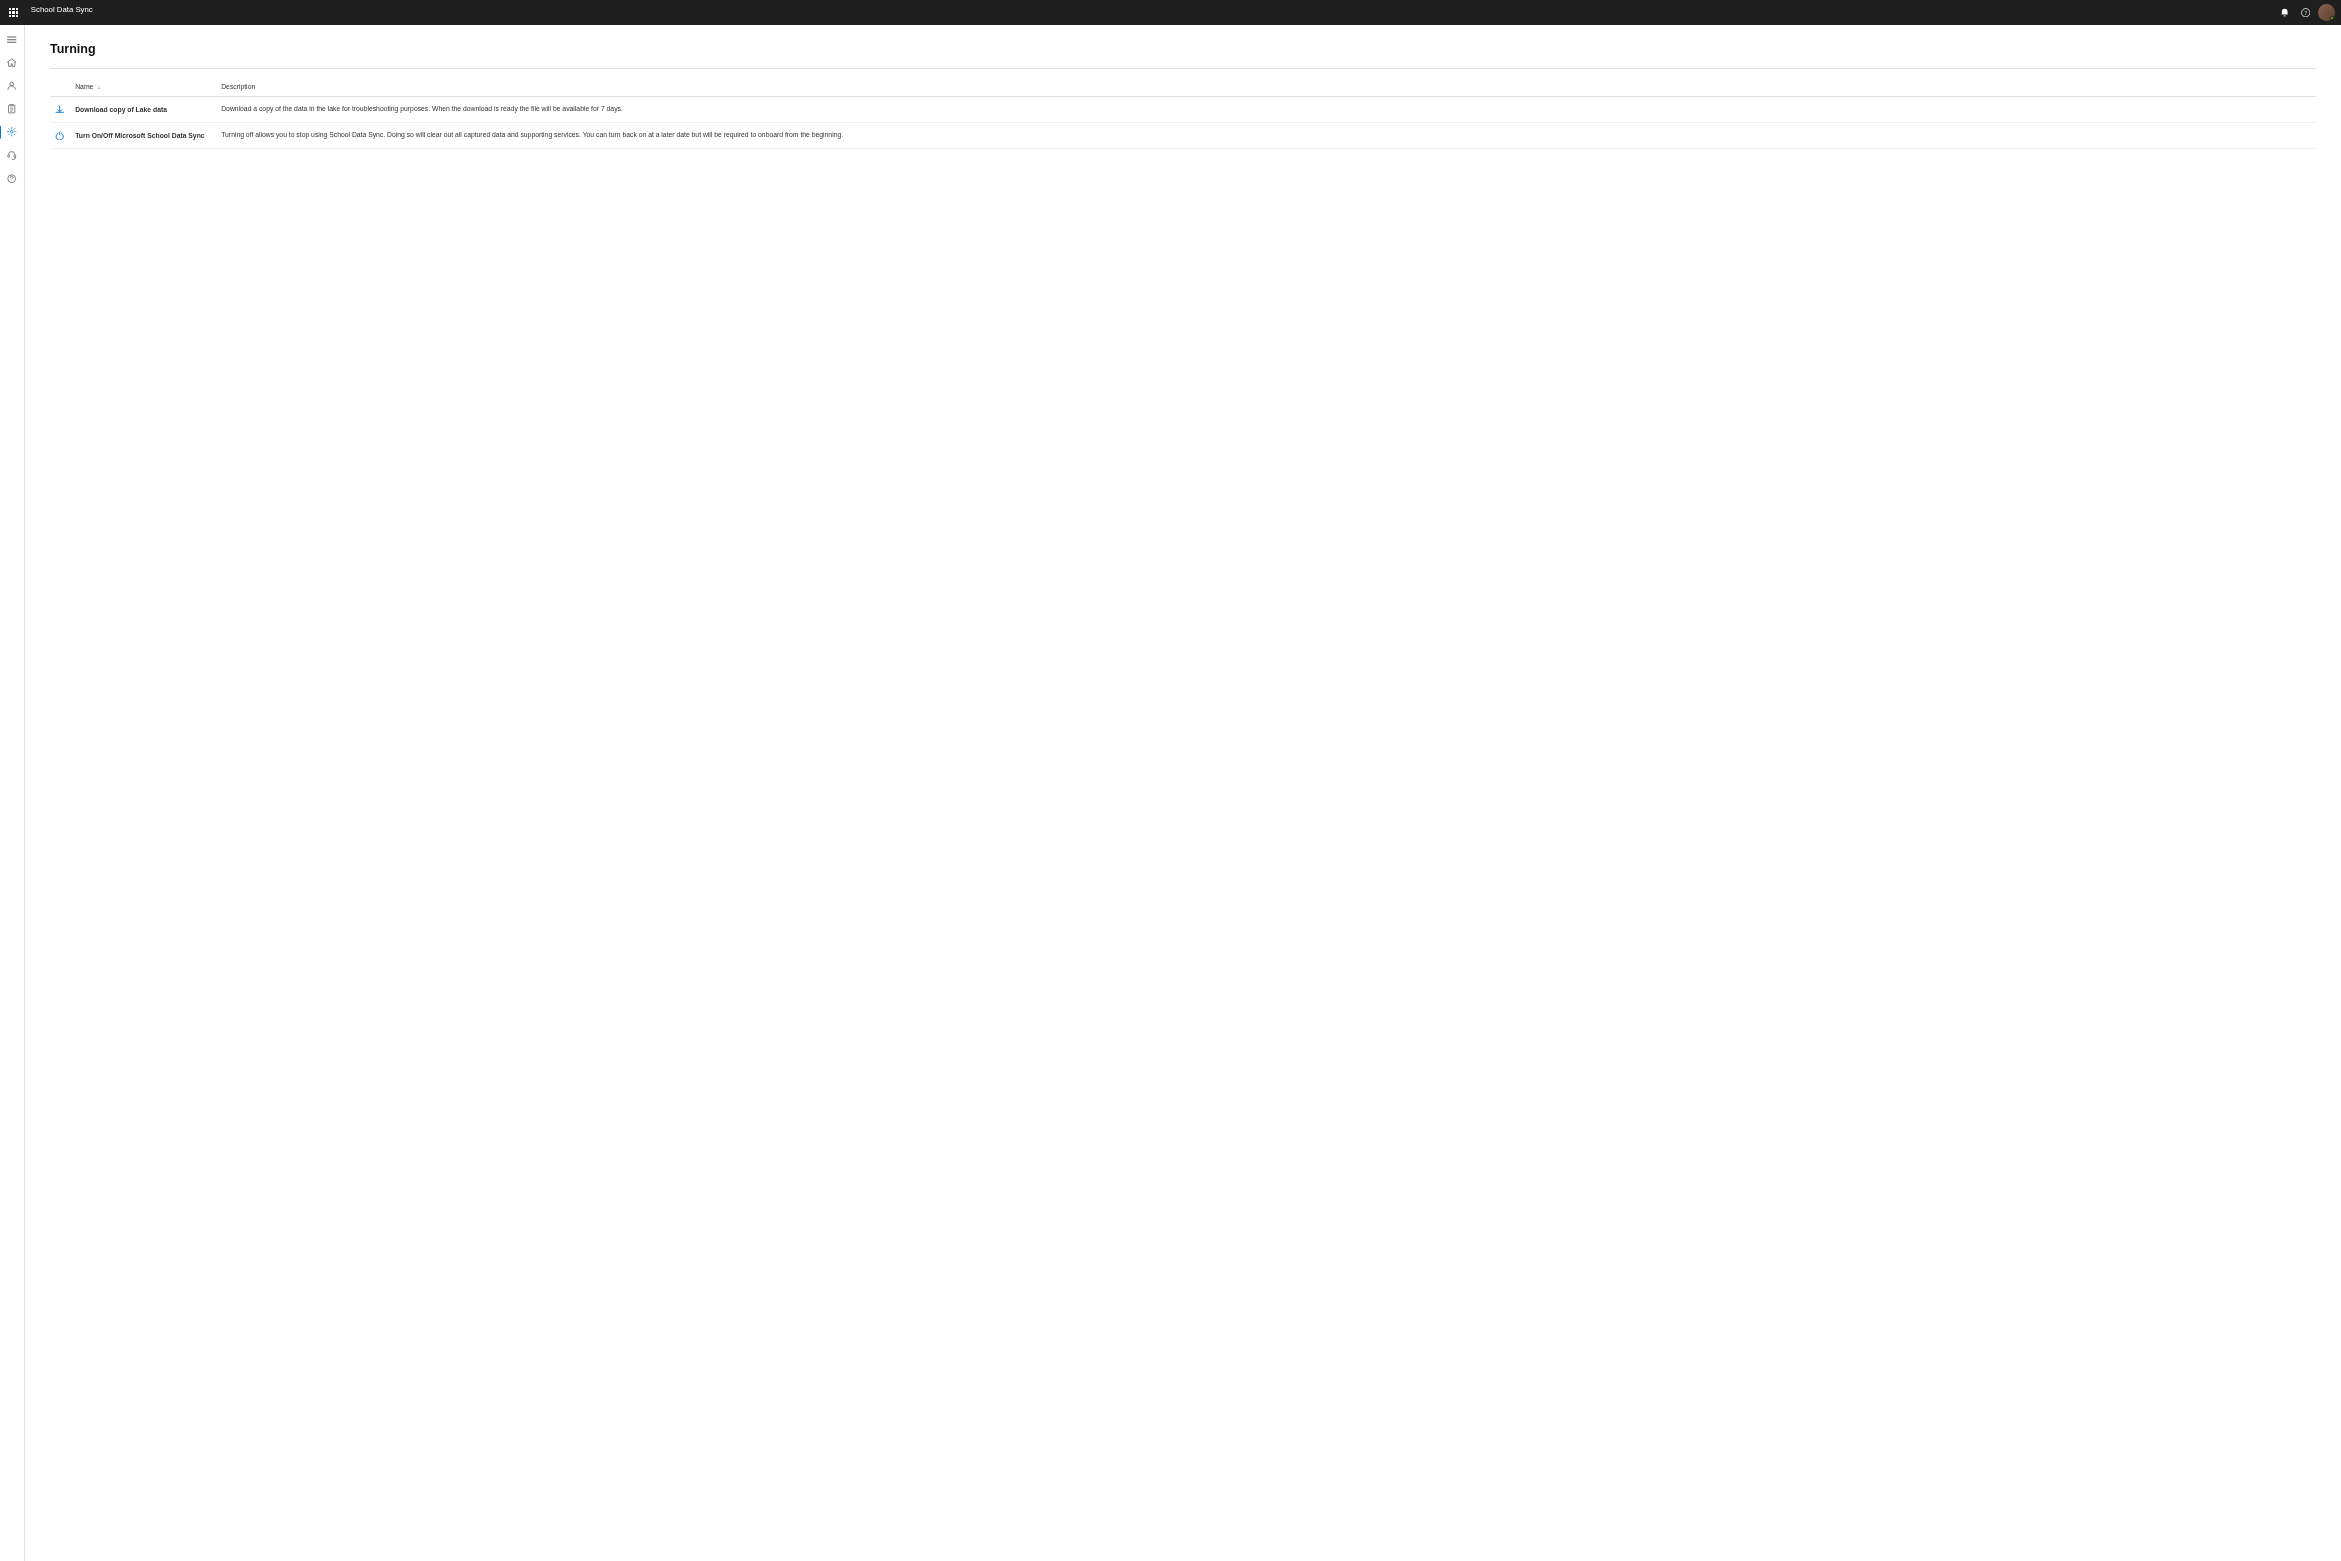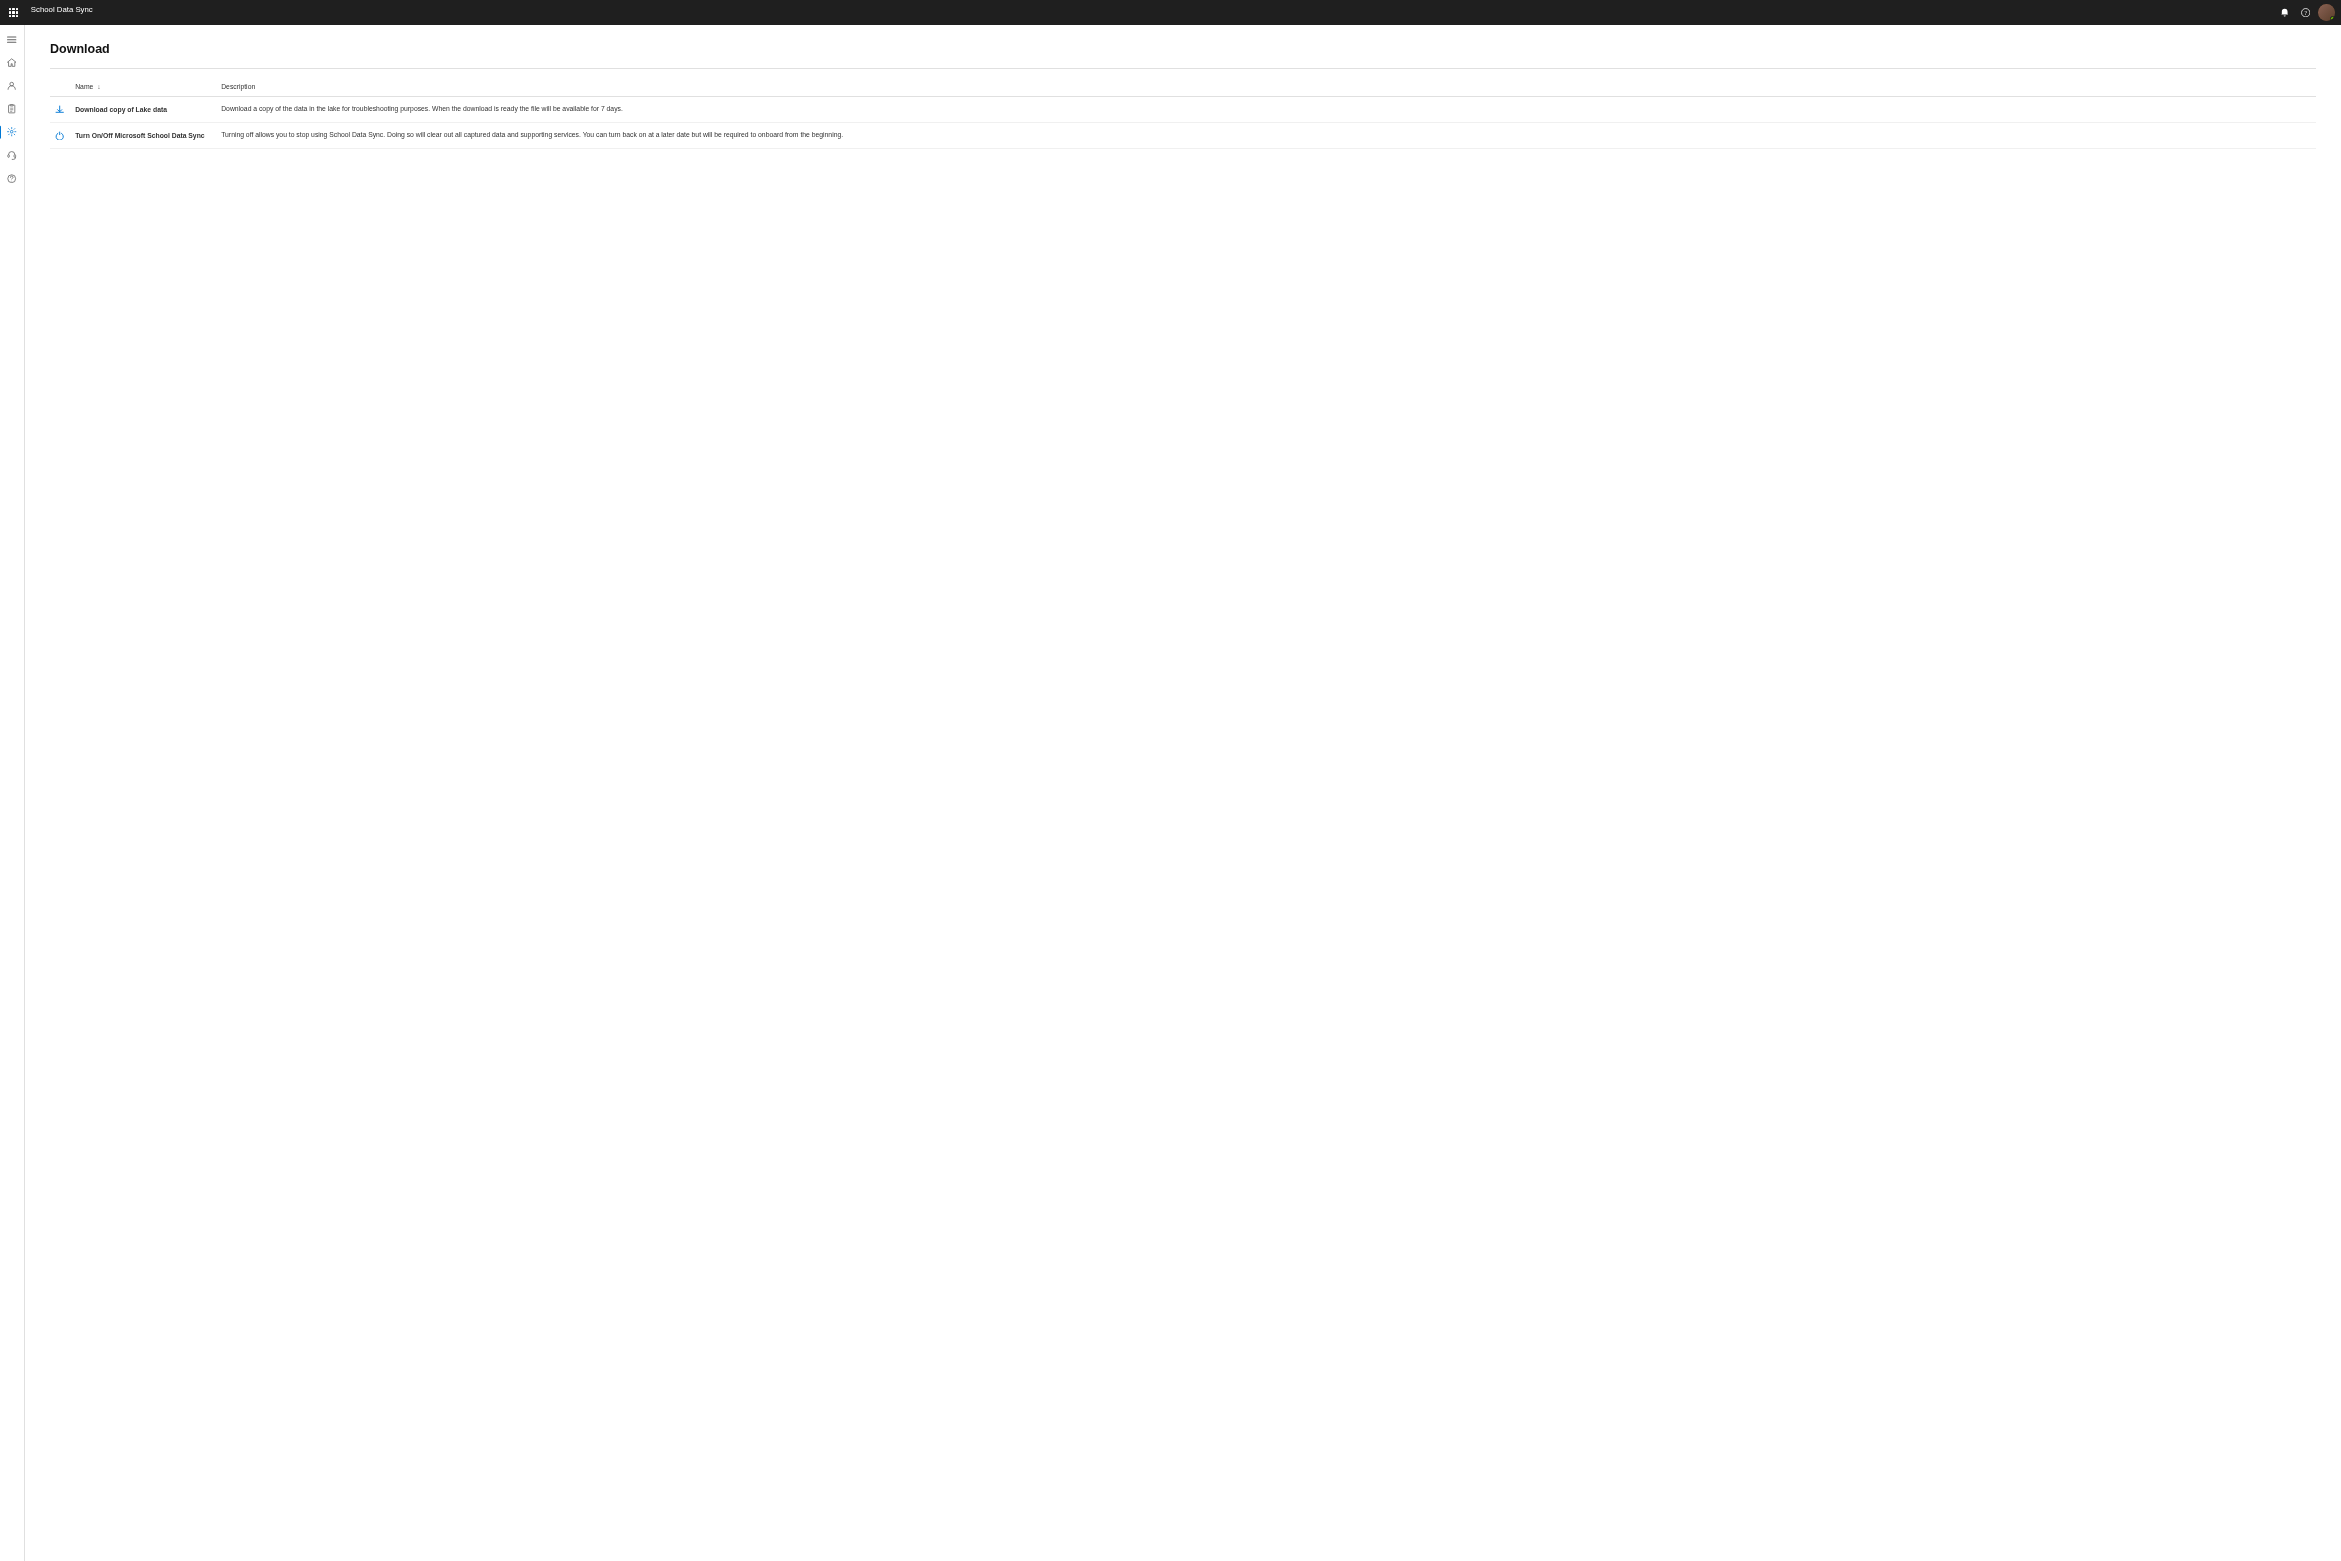--- a/index.html
+++ b/index.html
@@ -335,21 +335,21 @@
     <div class="sidebar-item">
       <svg width="9.4" height="9.4" viewBox="0 0 18 18" fill="none">
         <circle cx="9" cy="9" r="7.5" stroke="#616161" stroke-width="1.5"></circle>
         <path d="M6.5 6.5a2.5 2.5 0 0 1 5 0c0 1.5-1.5 2-2.5 3" stroke="#616161" stroke-width="1.5" stroke-linecap="round"></path>
         <circle cx="9" cy="13.5" r="0.75" fill="#616161"></circle>
       </svg>
     </div>
   </div>
 
   <div class="content">
-    <h1 class="page-title">Download</h1>
+    <h1 class="page-title">Turning</h1>
     <hr class="divider">
 
     <table class="settings-table">
       <thead>
         <tr>
           <th class="col-icon"></th>
           <th class="col-name">
             <span>Name</span>
             <span class="sort-icon">↓</span>
           </th>

